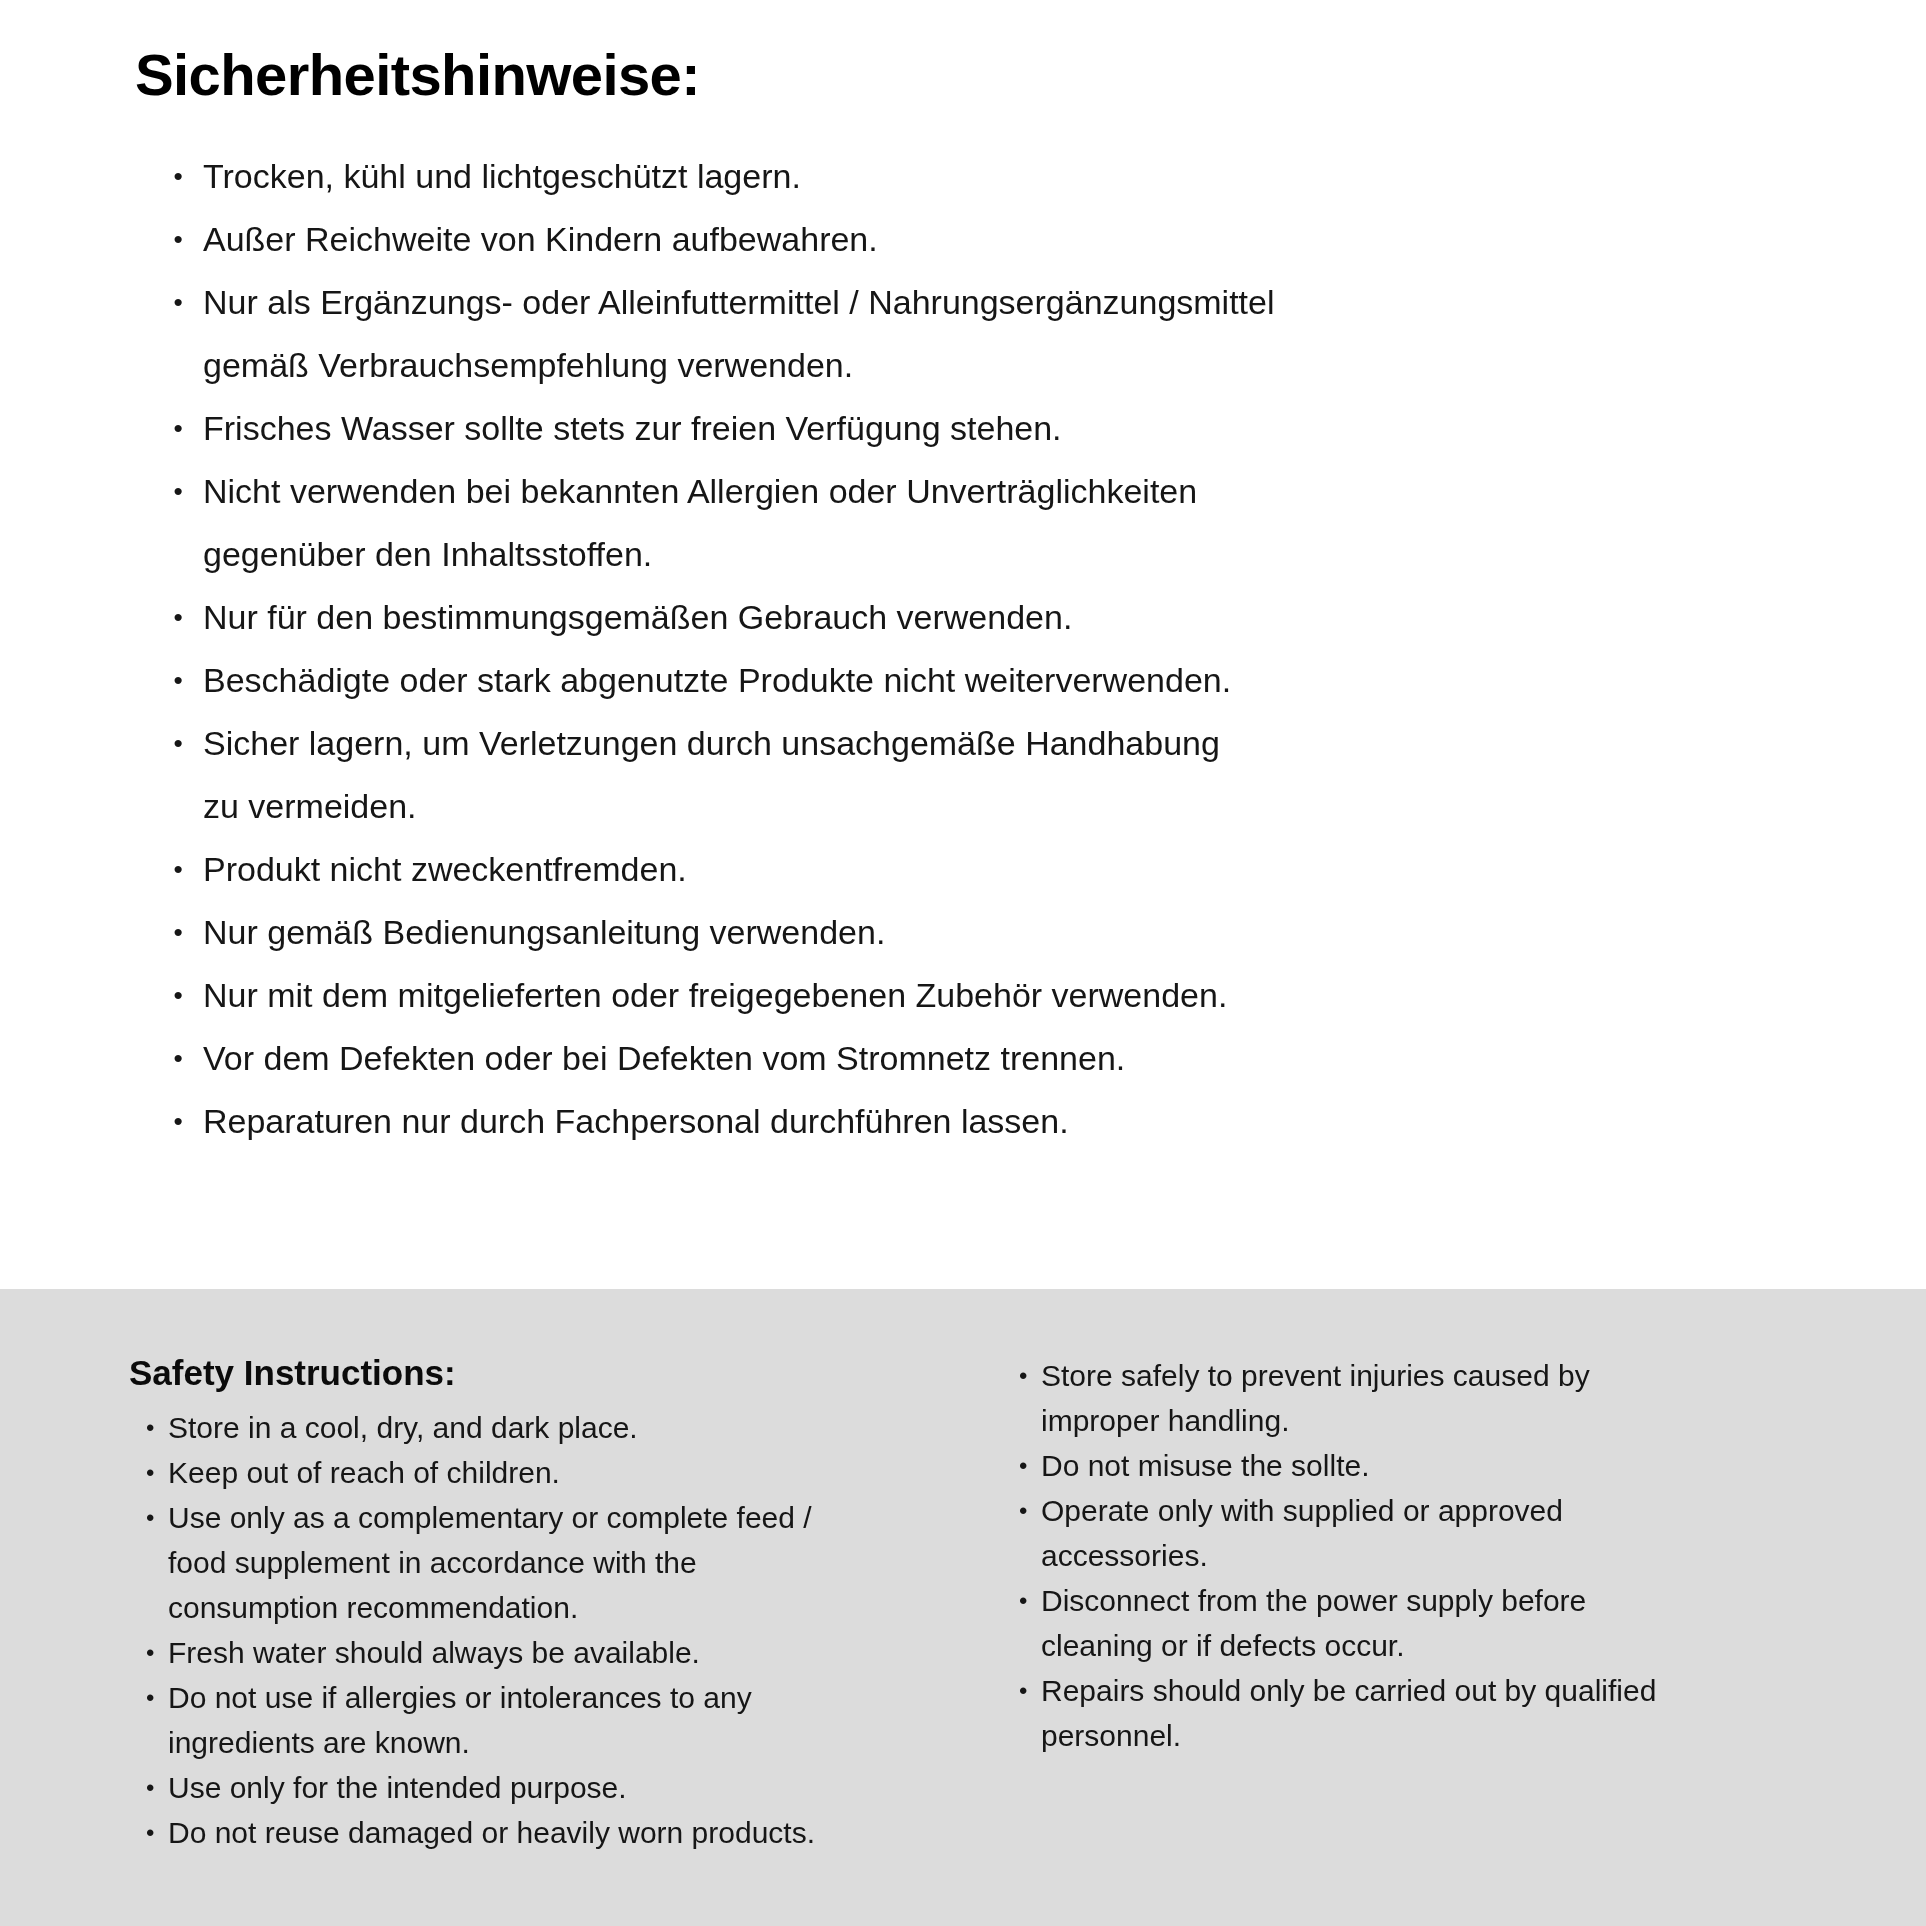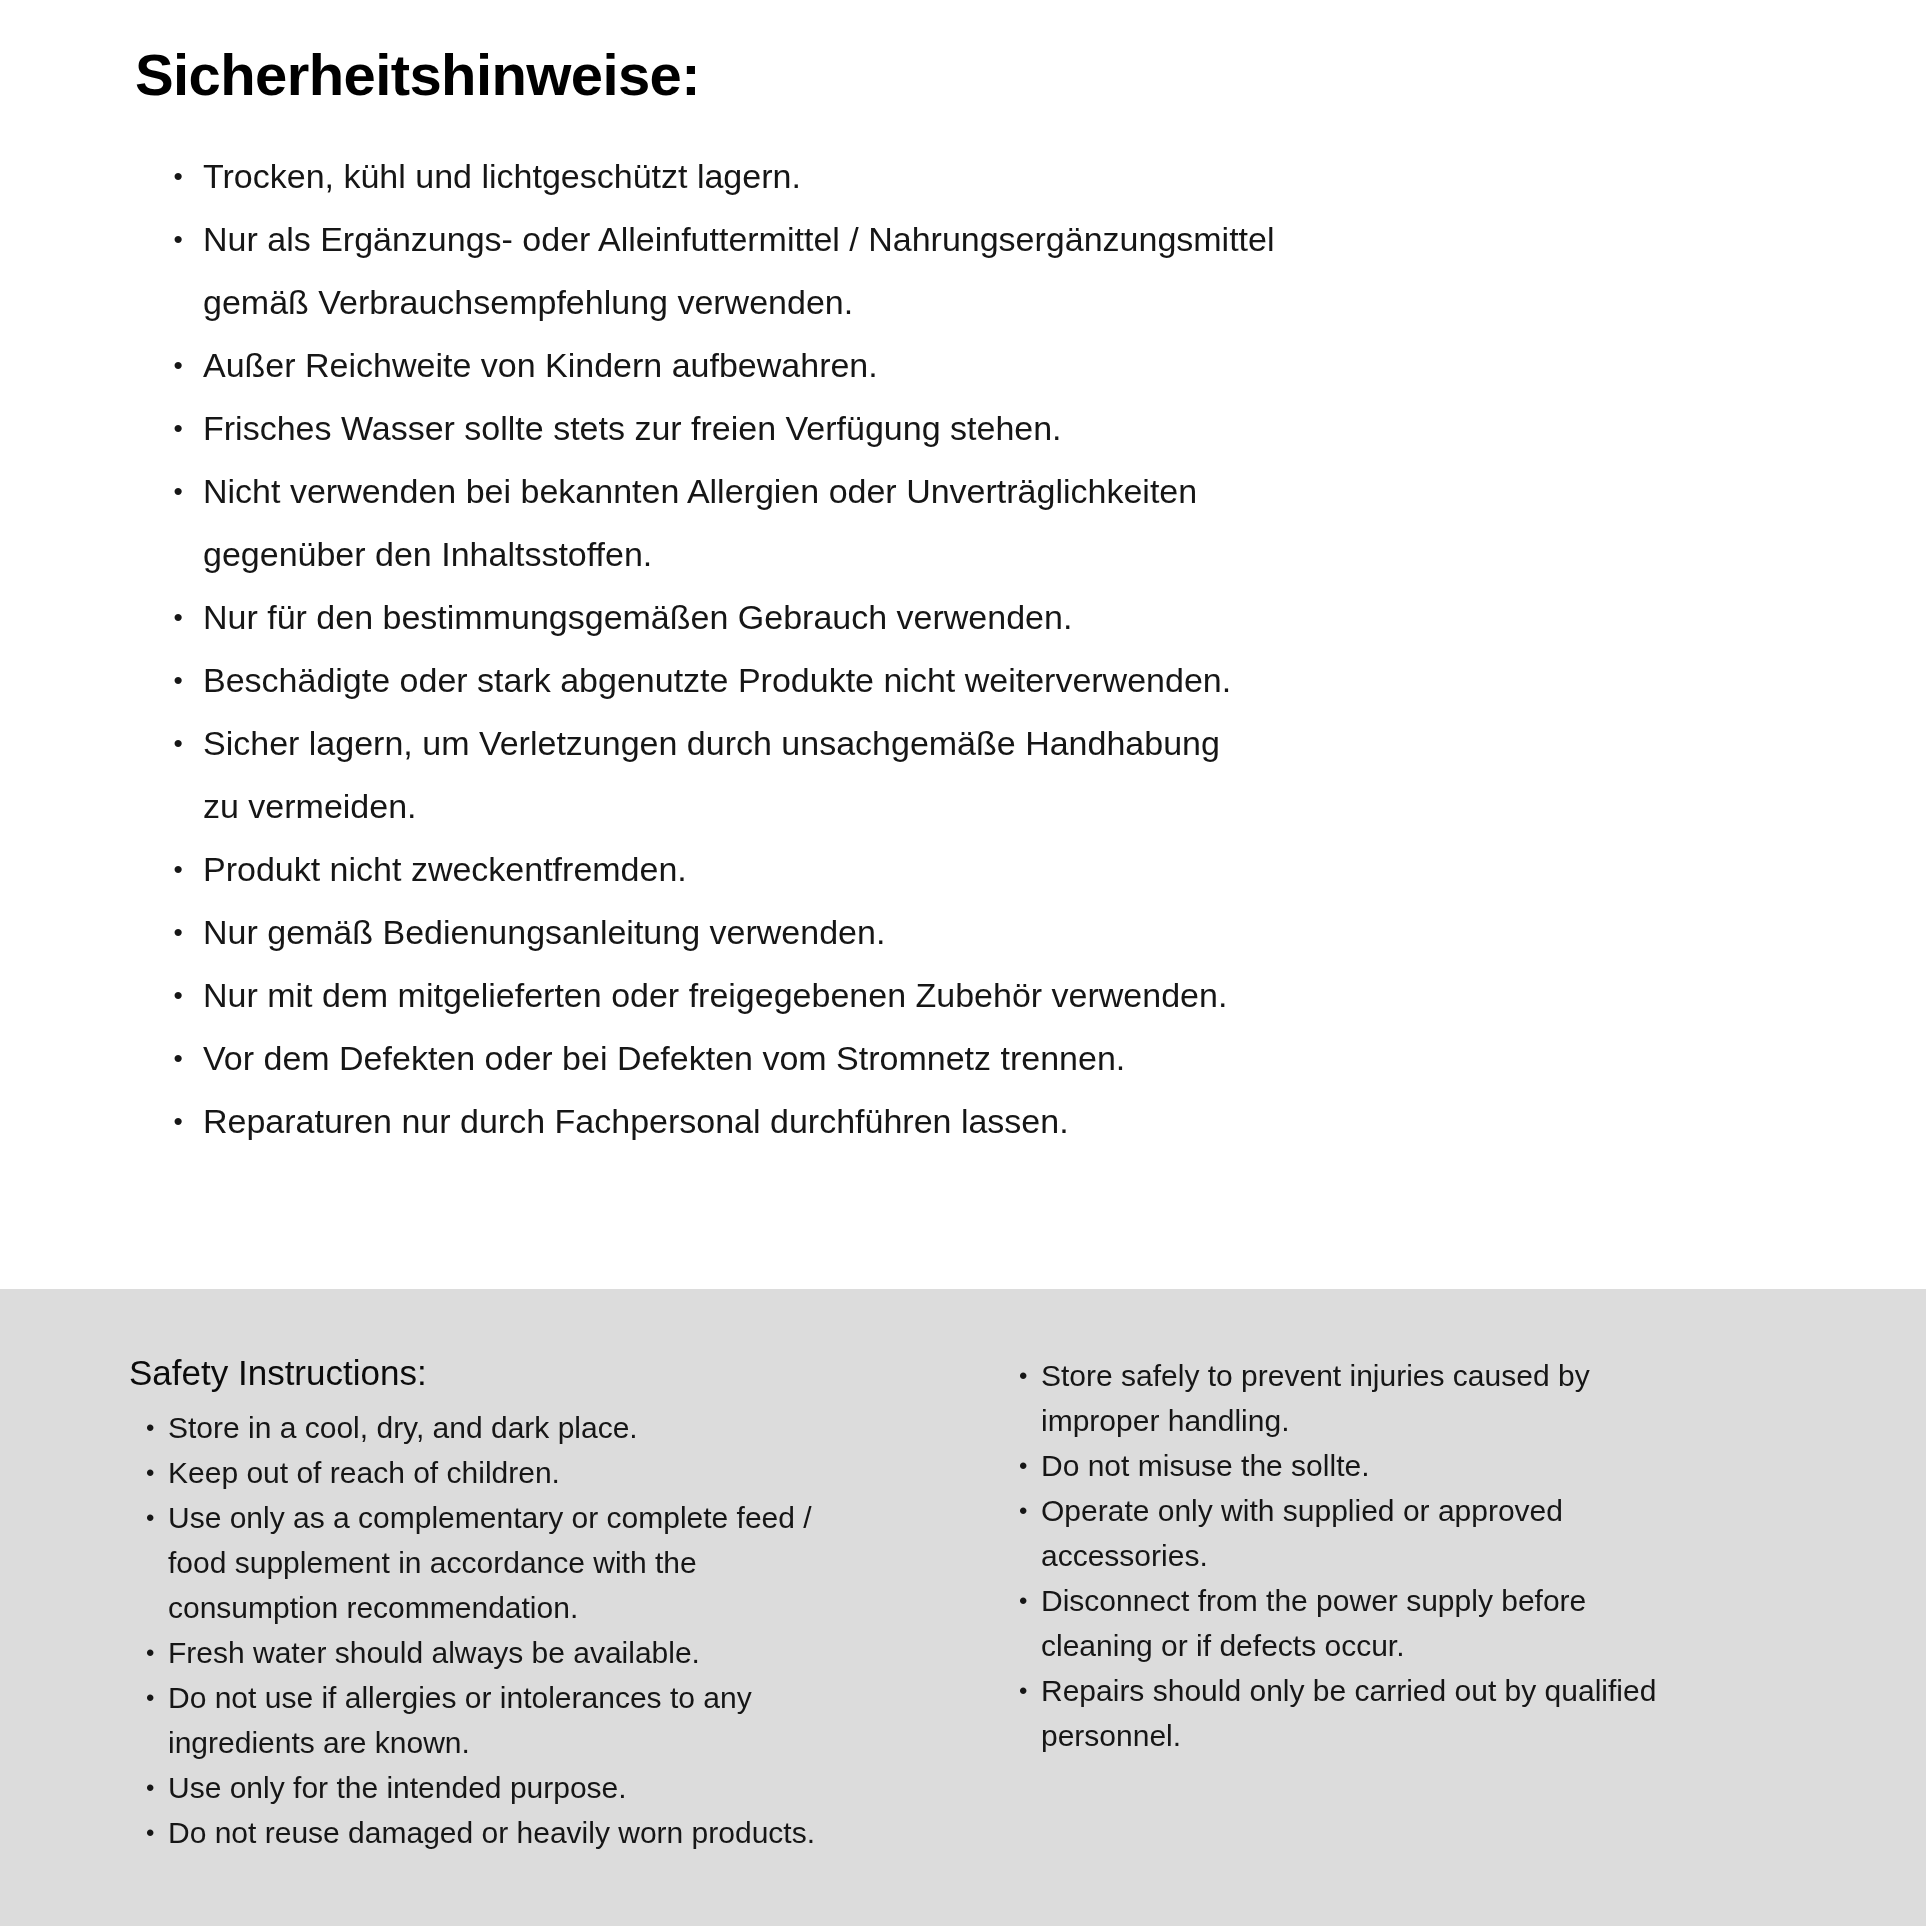--- a/index.html
+++ b/index.html
@@ -66,21 +66,21 @@
     display: flex;
     align-items: flex-start;
   }
   .en-col-left  { width: 860px; flex: 0 0 auto; }
   .en-col-right { margin-left: 29px; flex: 1 1 auto; }
 
   .en-title {
     margin: 0 0 11.6px 0;
     font-size: 35px;
     line-height: 40px;
-    font-weight: 400;
+    font-weight: 700;
     color: #0b0b0b;
   }
   .en-list {
     list-style: none;
     margin: 0;
     padding: 0 0 0 39px;  
     font-size: 30px;
     line-height: 45px;
   }
   .en-col-left .en-list { padding-left: 39px; }
@@ -101,23 +101,23 @@
 </style>
 </head>
 <body>
 
 <div class="sheet">
 
   <section class="de-section">
     <h1 class="de-title">Sicherheitshinweise:</h1>
     <ul class="de-list">
         <li>Trocken, kühl und lichtgeschützt lagern.</li>
+        <li>Außer Reichweite von Kindern aufbewahren.</li>
         <li>Nur als Ergänzungs- oder Alleinfuttermittel / Nahrungsergänzungsmittel
 gemäß Verbrauchsempfehlung verwenden.</li>
-        <li>Außer Reichweite von Kindern aufbewahren.</li>
         <li>Frisches Wasser sollte stets zur freien Verfügung stehen.</li>
         <li>Nicht verwenden bei bekannten Allergien oder Unverträglichkeiten
 gegenüber den Inhaltsstoffen.</li>
         <li>Nur für den bestimmungsgemäßen Gebrauch verwenden.</li>
         <li>Beschädigte oder stark abgenutzte Produkte nicht weiterverwenden.</li>
         <li>Sicher lagern, um Verletzungen durch unsachgemäße Handhabung
 zu vermeiden.</li>
         <li>Produkt nicht zweckentfremden.</li>
         <li>Nur gemäß Bedienungsanleitung verwenden.</li>
         <li>Nur mit dem mitgelieferten oder freigegebenen Zubehör verwenden.</li>

